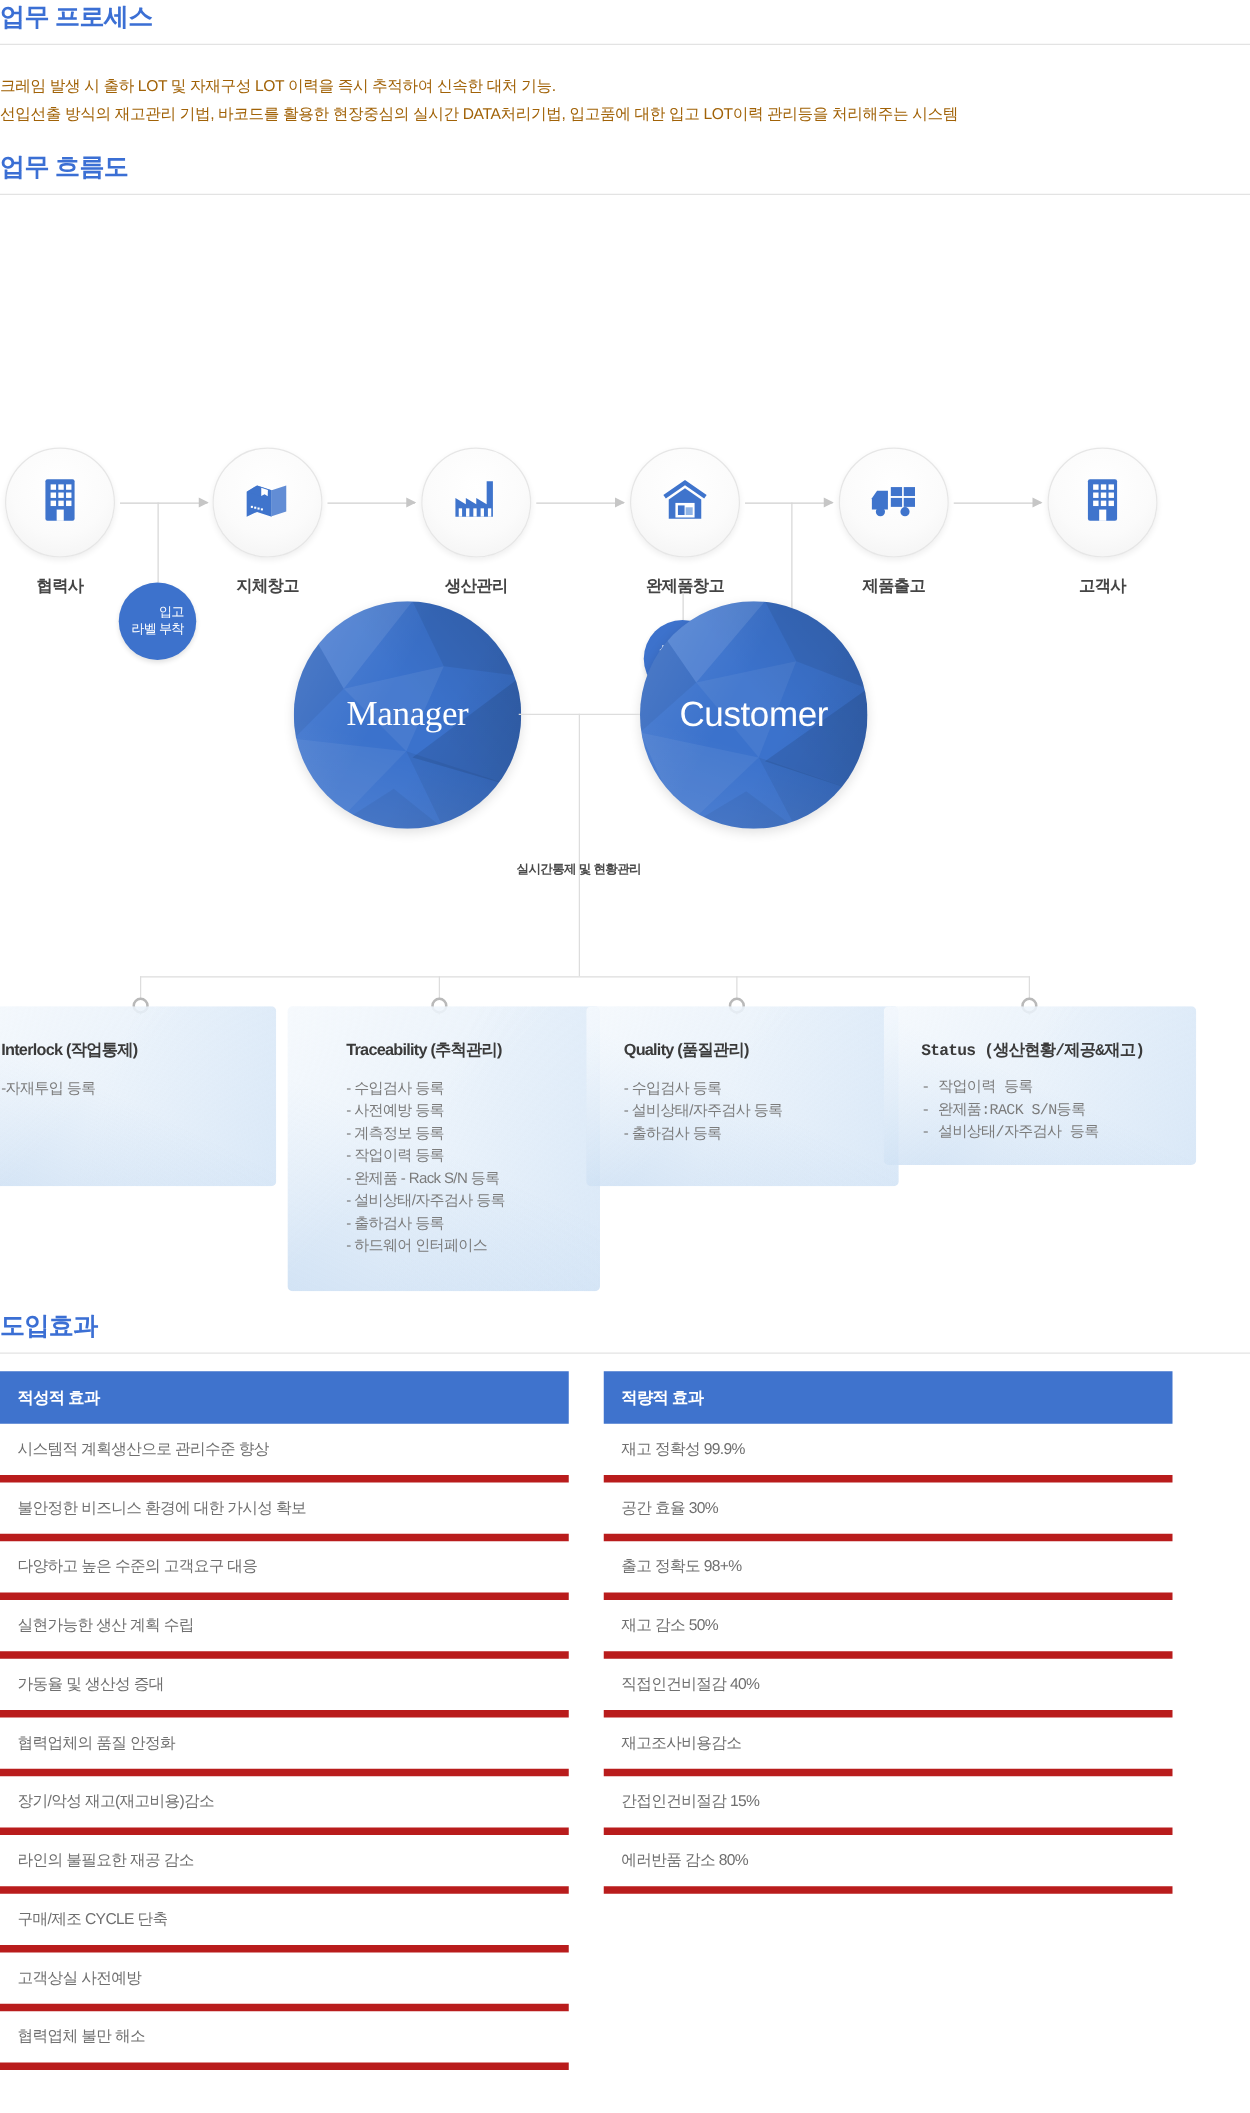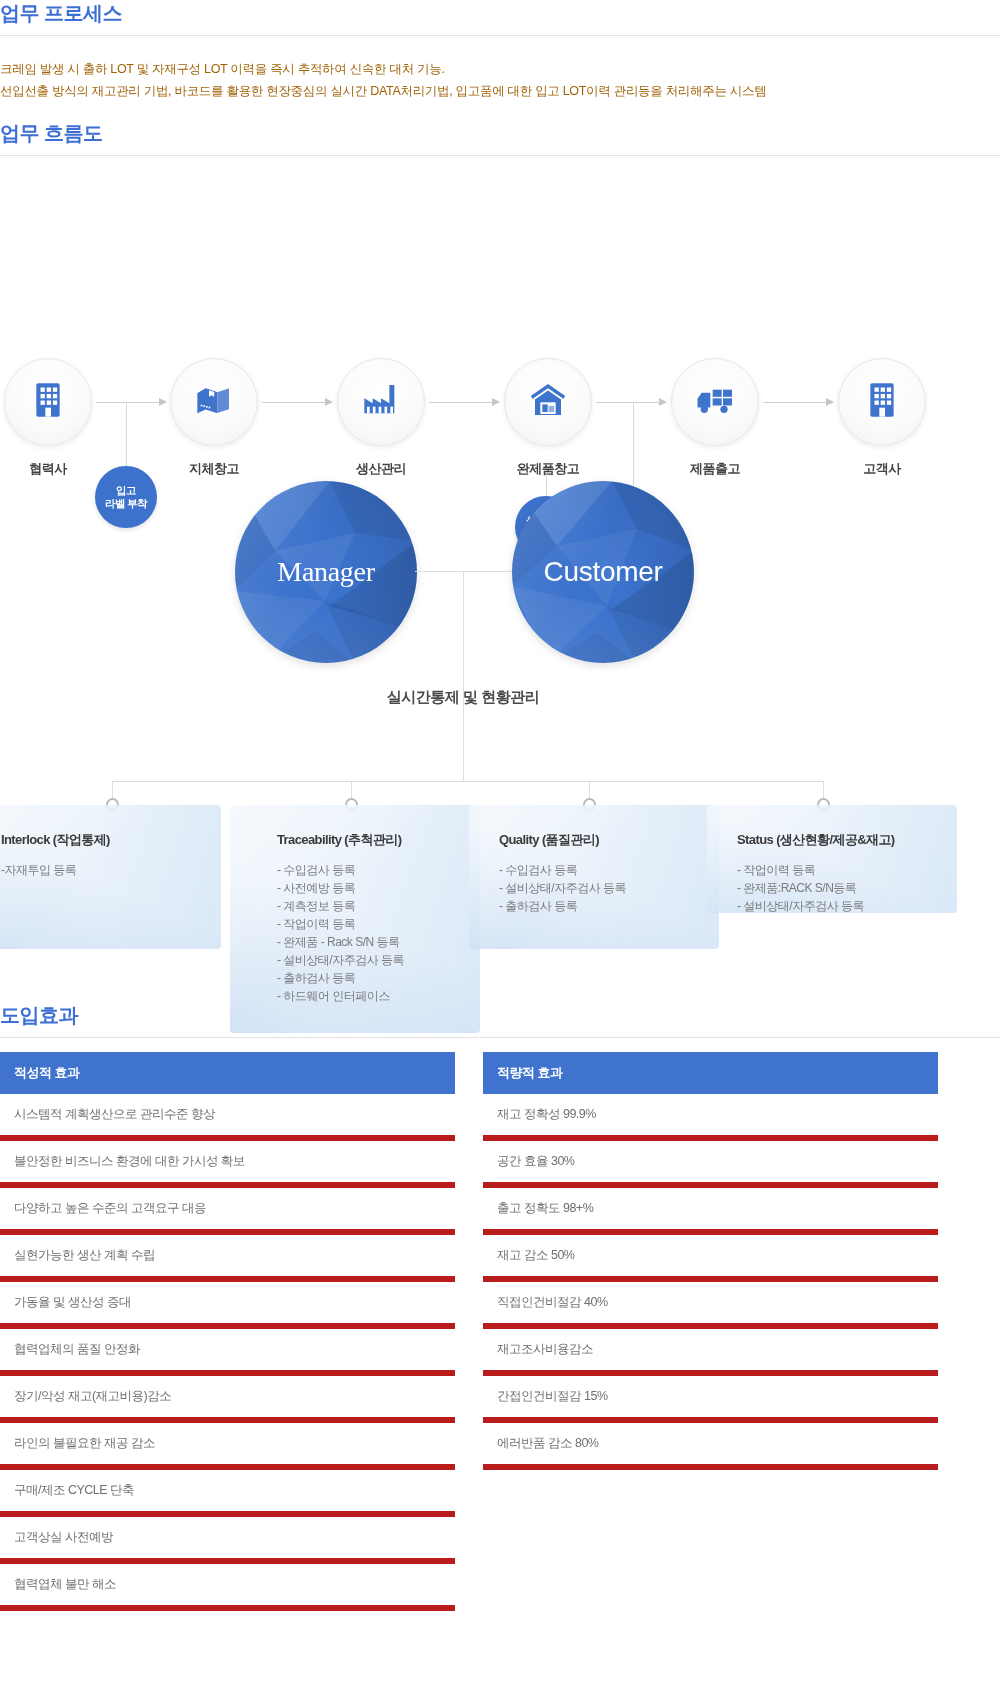--- a/index.html
+++ b/index.html
@@ -74,25 +74,25 @@
     position: absolute;
     width: 1px; background: #d8d8d8;
   }
   .bubble {
     position: absolute;
     width: 62px; height: 62px;
     border-radius: 50%;
     background: #3d72cc;
     color: #fff;
     font-size: 10.5px;
-    font-weight: bold;
+    font-weight: normal;
     line-height: 13px;
     letter-spacing: -0.6px;
     display: flex; align-items: center; justify-content: center;
-    text-align: center;
+    text-align: right;
     box-shadow: 0 2px 4px rgba(0,0,0,0.12);
   }
 
   
   .mc-wrap { position: relative; height: 370px; }
   .big-circle {
     position: absolute;
     width: 182px; height: 182px;
     border-radius: 50%;
     background:
@@ -106,21 +106,21 @@
     font-size: 28px;
     letter-spacing: -0.3px;
     box-shadow: 0 3px 9px rgba(0,0,0,0.12);
     overflow: hidden;
   }
   .poly { position: absolute; inset: 0; }
   .connector { position: absolute; background: #ddd; }
   .mid-label {
     position: absolute;
     width: 320px; text-align: center;
-    font-size: 15px; font-weight: bold; color: #4a4a4a;
+    font-size: 10px; font-weight: bold; color: #4a4a4a;
     letter-spacing: -0.5px;
   }
 
   
   .boxes-wrap { position: relative; height: 270px; }
   .fbox {
     position: absolute;
     top: 35px;
     border-radius: 4px;
     background:
@@ -386,31 +386,31 @@
 
   <div class="fbox" style="left:469px; width:250px; height:144px;">
     <h4>Quality (품질관리)</h4>
     <ul>
       <li>- 수입검사 등록</li>
       <li>- 설비상태/자주검사 등록</li>
       <li>- 출하검사 등록</li>
     </ul>
   </div>
 
-  <div class="fbox" style="left:707px; width:250px; height:108px;">
+  <div class="fbox" style="left:707px; width:250px; height:127px;font-family:Liberation Mono, monospace;">
     <h4>Status (생산현황/제공&amp;재고)</h4>
     <ul>
       <li>- 작업이력 등록</li>
       <li>- 완제품:RACK S/N등록</li>
       <li>- 설비상태/자주검사 등록</li>
     </ul>
   </div>
 </div>
 
-<div style="position:absolute; left:0; top:1002px; width:1000px;">
+<div style="position:absolute; left:0; top:1047px; width:1000px;">
   <div class="sec-head">도입효과</div>
   <div class="sec-rule"></div>
 
   <div class="tables-wrap">
     <div style="display:flex; gap:28px;">
 
       <div class="tbl">
         <div class="th">적성적 효과</div>
         <div class="td">시스템적 계획생산으로 관리수준 향상</div>
         <div class="td">불안정한 비즈니스 환경에 대한 가시성 확보</div>

